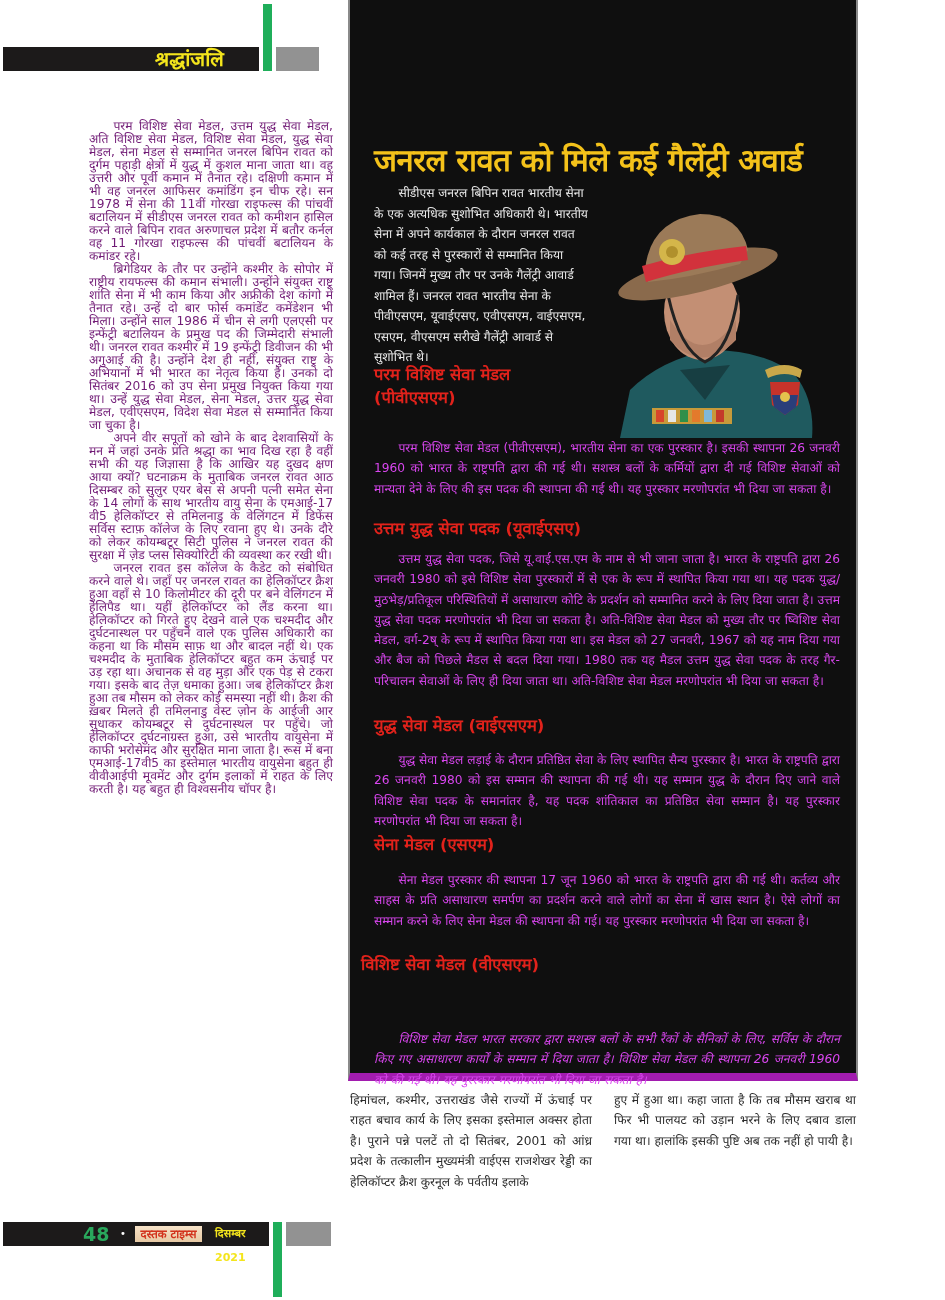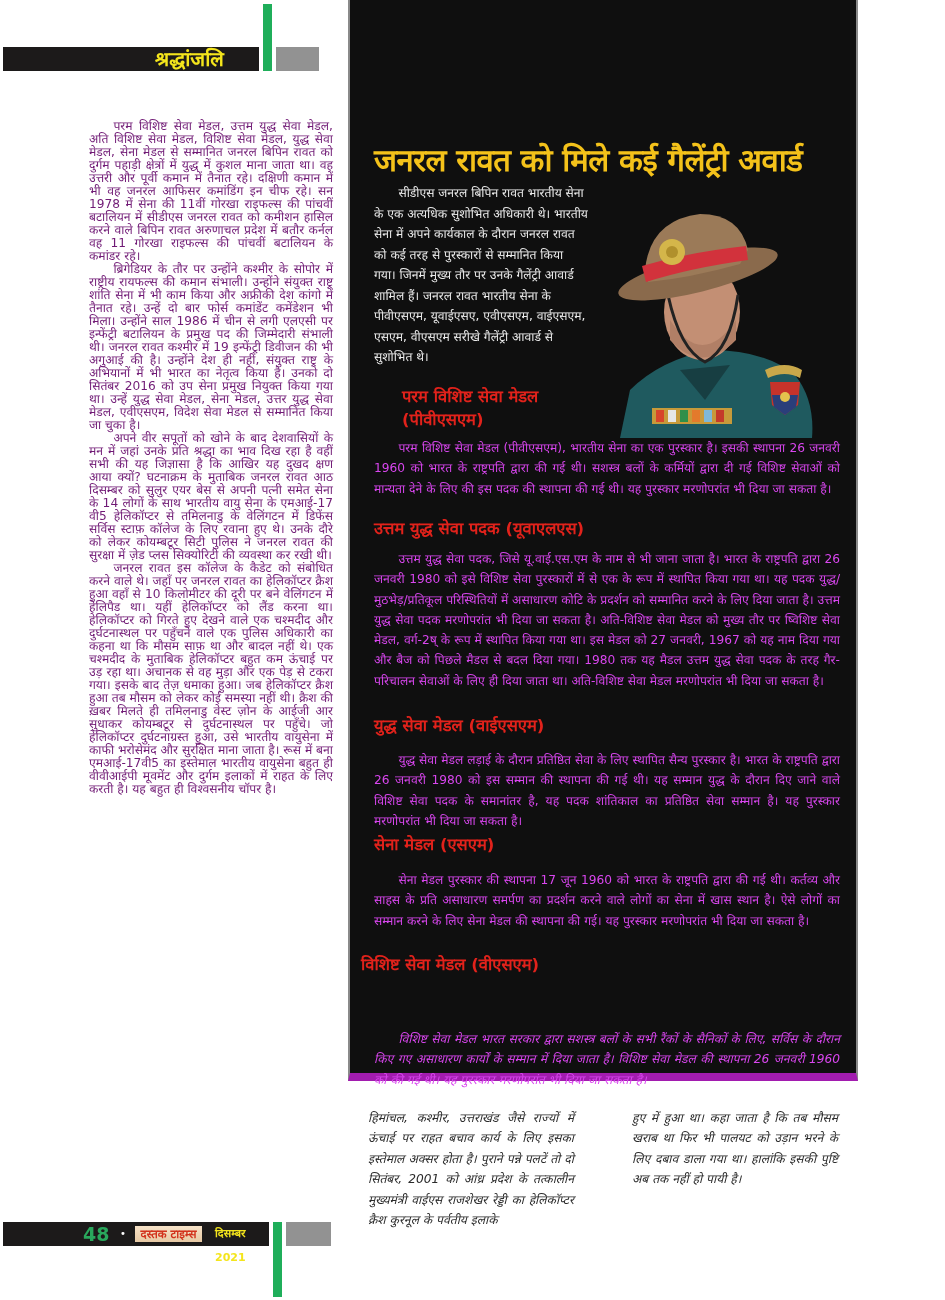--- a/index.html
+++ b/index.html
@@ -45,42 +45,42 @@
     position:absolute; left:24px; top:183px; width:214px;
     color:#ececec; font-size:12.2px; line-height:20.5px;
   }
   .intro p { margin:0; text-indent:2em; }
   .portrait {
     position:absolute; left:240px; top:200px; width:250px; height:238px;
   }
   .sub-head {
     color:#e1221b; font-weight:bold; font-size:16.5px; line-height:23px;
   }
-  .sh1 { position:absolute; left:24px; top:385px; width:210px;margin-left:28px; }
+  .sh1 { position:absolute; left:24px; top:363px; width:210px; }
   .body-txt {
     position:absolute; left:24px; width:466px;
     color:#d946ef; font-size:12.2px; line-height:20.3px; text-align:justify;
   }
   .body-txt p { margin:0; text-indent:2em; }
   .b1 { top:438px; }
   .sh2 { position:absolute; left:24px; top:517px; }
   .b2 { top:549px; }
   .sh3 { position:absolute; left:24px; top:714px; }
   .b3 { top:750px; }
   .sh4 { position:absolute; left:24px; top:833px; }
   .b4 { top:870px; }
   .sh5 { position:absolute; left:11px; top:953px; }
   .b5 { top:1029px;font-style:italic; }
 
   
   .bot-col {
     position:absolute; top:1090px; width:242px;
     font-size:12.2px; line-height:20.4px; text-align:justify; color:#2a2a2a;
   }
-  .bot-col p { margin:18px;font-style:italic; }
+  .bot-col p { margin:0; }
   .bc1 { left:350px; }
   .bc2 { left:614px; }
 
   
   .foot-bar {
     position:absolute; left:3px; top:1222px; width:266px; height:24px;
     background:#1c1a1a;
   }
   .page-num {
     position:absolute; left:80px; top:0; height:24px; line-height:24px;
@@ -160,21 +160,21 @@
       <circle cx="82" cy="52" r="13" fill="#d4b64a"></circle>
       <circle cx="82" cy="52" r="6" fill="#b0902c"></circle>
     </svg>
   </div>
 
   <div class="sub-head sh1">परम विशिष्ट सेवा मेडल (पीवीएसएम)</div>
   <div class="body-txt b1">
     <p>परम विशिष्ट सेवा मेडल (पीवीएसएम), भारतीय सेना का एक पुरस्कार है। इसकी स्थापना 26 जनवरी 1960 को भारत के राष्ट्रपति द्वारा की गई थी। सशस्त्र बलों के कर्मियों द्वारा दी गई विशिष्ट सेवाओं को मान्यता देने के लिए की इस पदक की स्थापना की गई थी। यह पुरस्कार मरणोपरांत भी दिया जा सकता है।</p>
   </div>
 
-  <div class="sub-head sh2">उत्तम युद्ध सेवा पदक (यूवाएलएस)</div>
+  <div class="sub-head sh2">उत्तम युद्ध सेवा पदक (यूवाईएसए)</div>
   <div class="body-txt b2">
     <p>उत्तम युद्ध सेवा पदक, जिसे यू.वाई.एस.एम के नाम से भी जाना जाता है। भारत के राष्ट्रपति द्वारा 26 जनवरी 1980 को इसे विशिष्ट सेवा पुरस्कारों में से एक के रूप में स्थापित किया गया था। यह पदक युद्ध/मुठभेड़/प्रतिकूल परिस्थितियों में असाधारण कोटि के प्रदर्शन को सम्मानित करने के लिए दिया जाता है। उत्तम युद्ध सेवा पदक मरणोपरांत भी दिया जा सकता है। अति-विशिष्ट सेवा मेडल को मुख्य तौर पर ष्विशिष्ट सेवा मेडल, वर्ग-2ष् के रूप में स्थापित किया गया था। इस मेडल को 27 जनवरी, 1967 को यह नाम दिया गया और बैज को पिछले मैडल से बदल दिया गया। 1980 तक यह मैडल उत्तम युद्ध सेवा पदक के तरह गैर-परिचालन सेवाओं के लिए ही दिया जाता था। अति-विशिष्ट सेवा मेडल मरणोपरांत भी दिया जा सकता है।</p>
   </div>
 
   <div class="sub-head sh3">युद्ध सेवा मेडल (वाईएसएम)</div>
   <div class="body-txt b3">
     <p>युद्ध सेवा मेडल लड़ाई के दौरान प्रतिष्ठित सेवा के लिए स्थापित सैन्य पुरस्कार है। भारत के राष्ट्रपति द्वारा 26 जनवरी 1980 को इस सम्मान की स्थापना की गई थी। यह सम्मान युद्ध के दौरान दिए जाने वाले विशिष्ट सेवा पदक के समानांतर है, यह पदक शांतिकाल का प्रतिष्ठित सेवा सम्मान है। यह पुरस्कार मरणोपरांत भी दिया जा सकता है।</p>
   </div>
 
   <div class="sub-head sh4">सेना मेडल (एसएम)</div>

